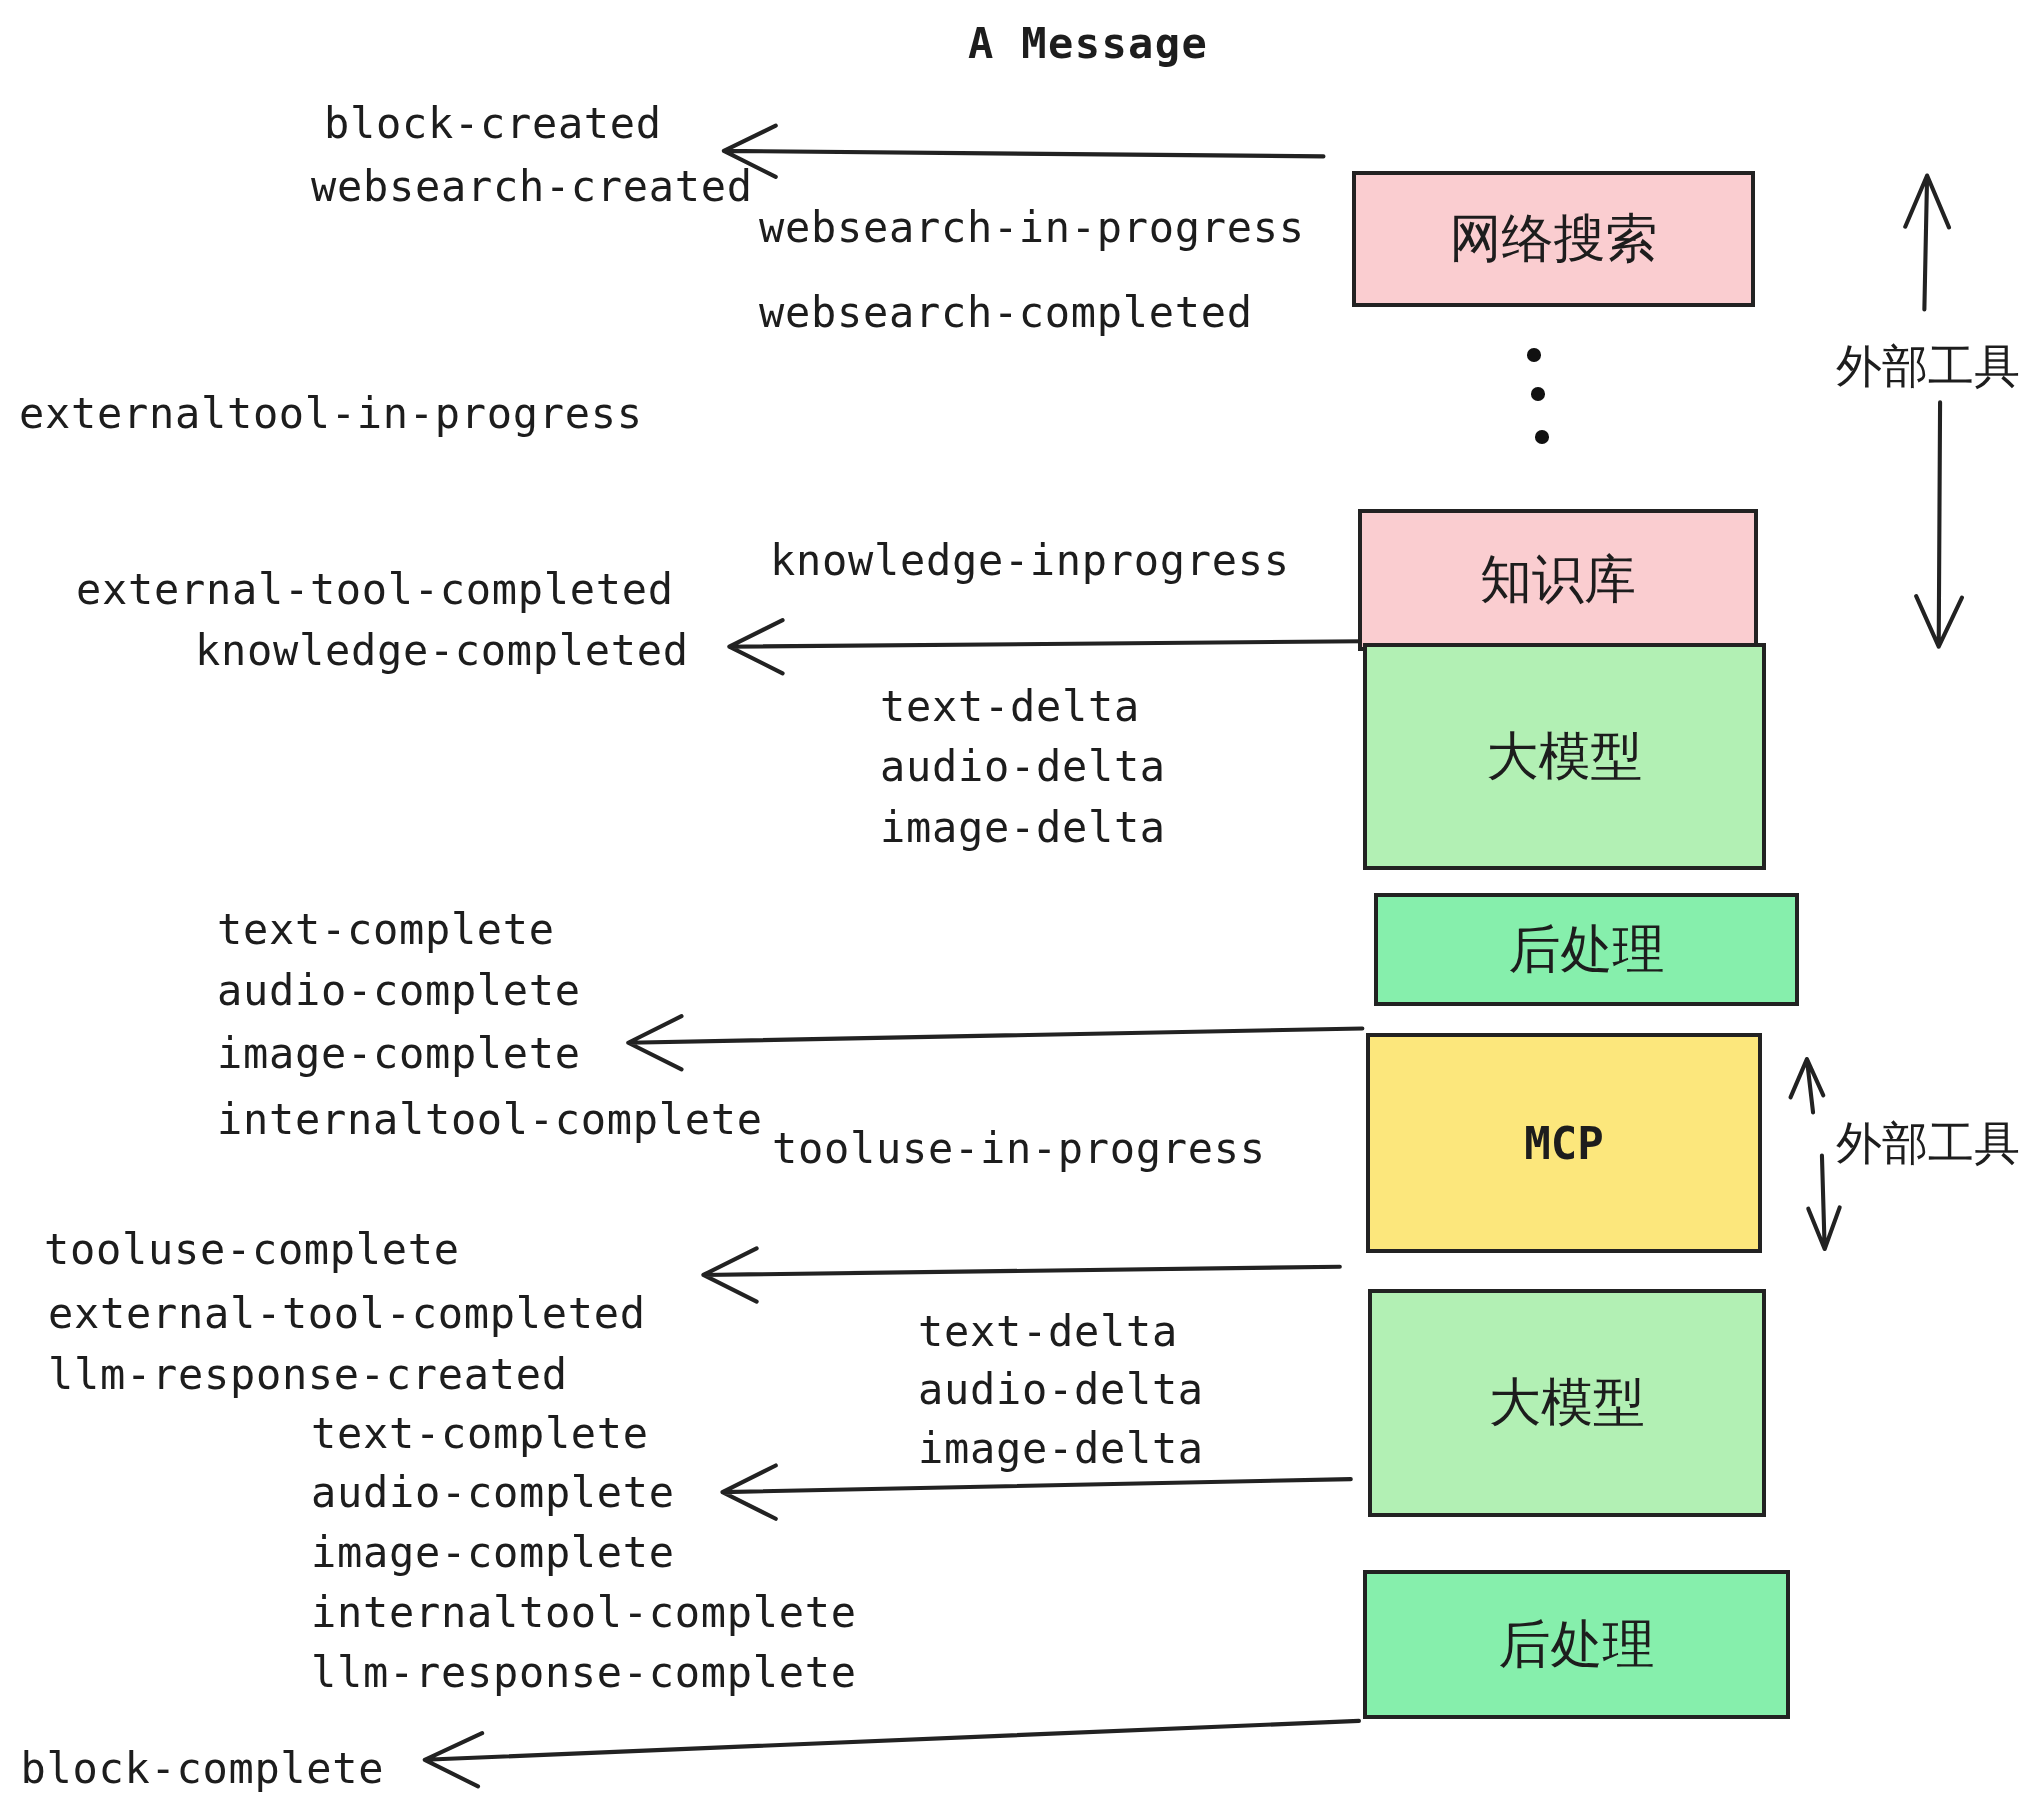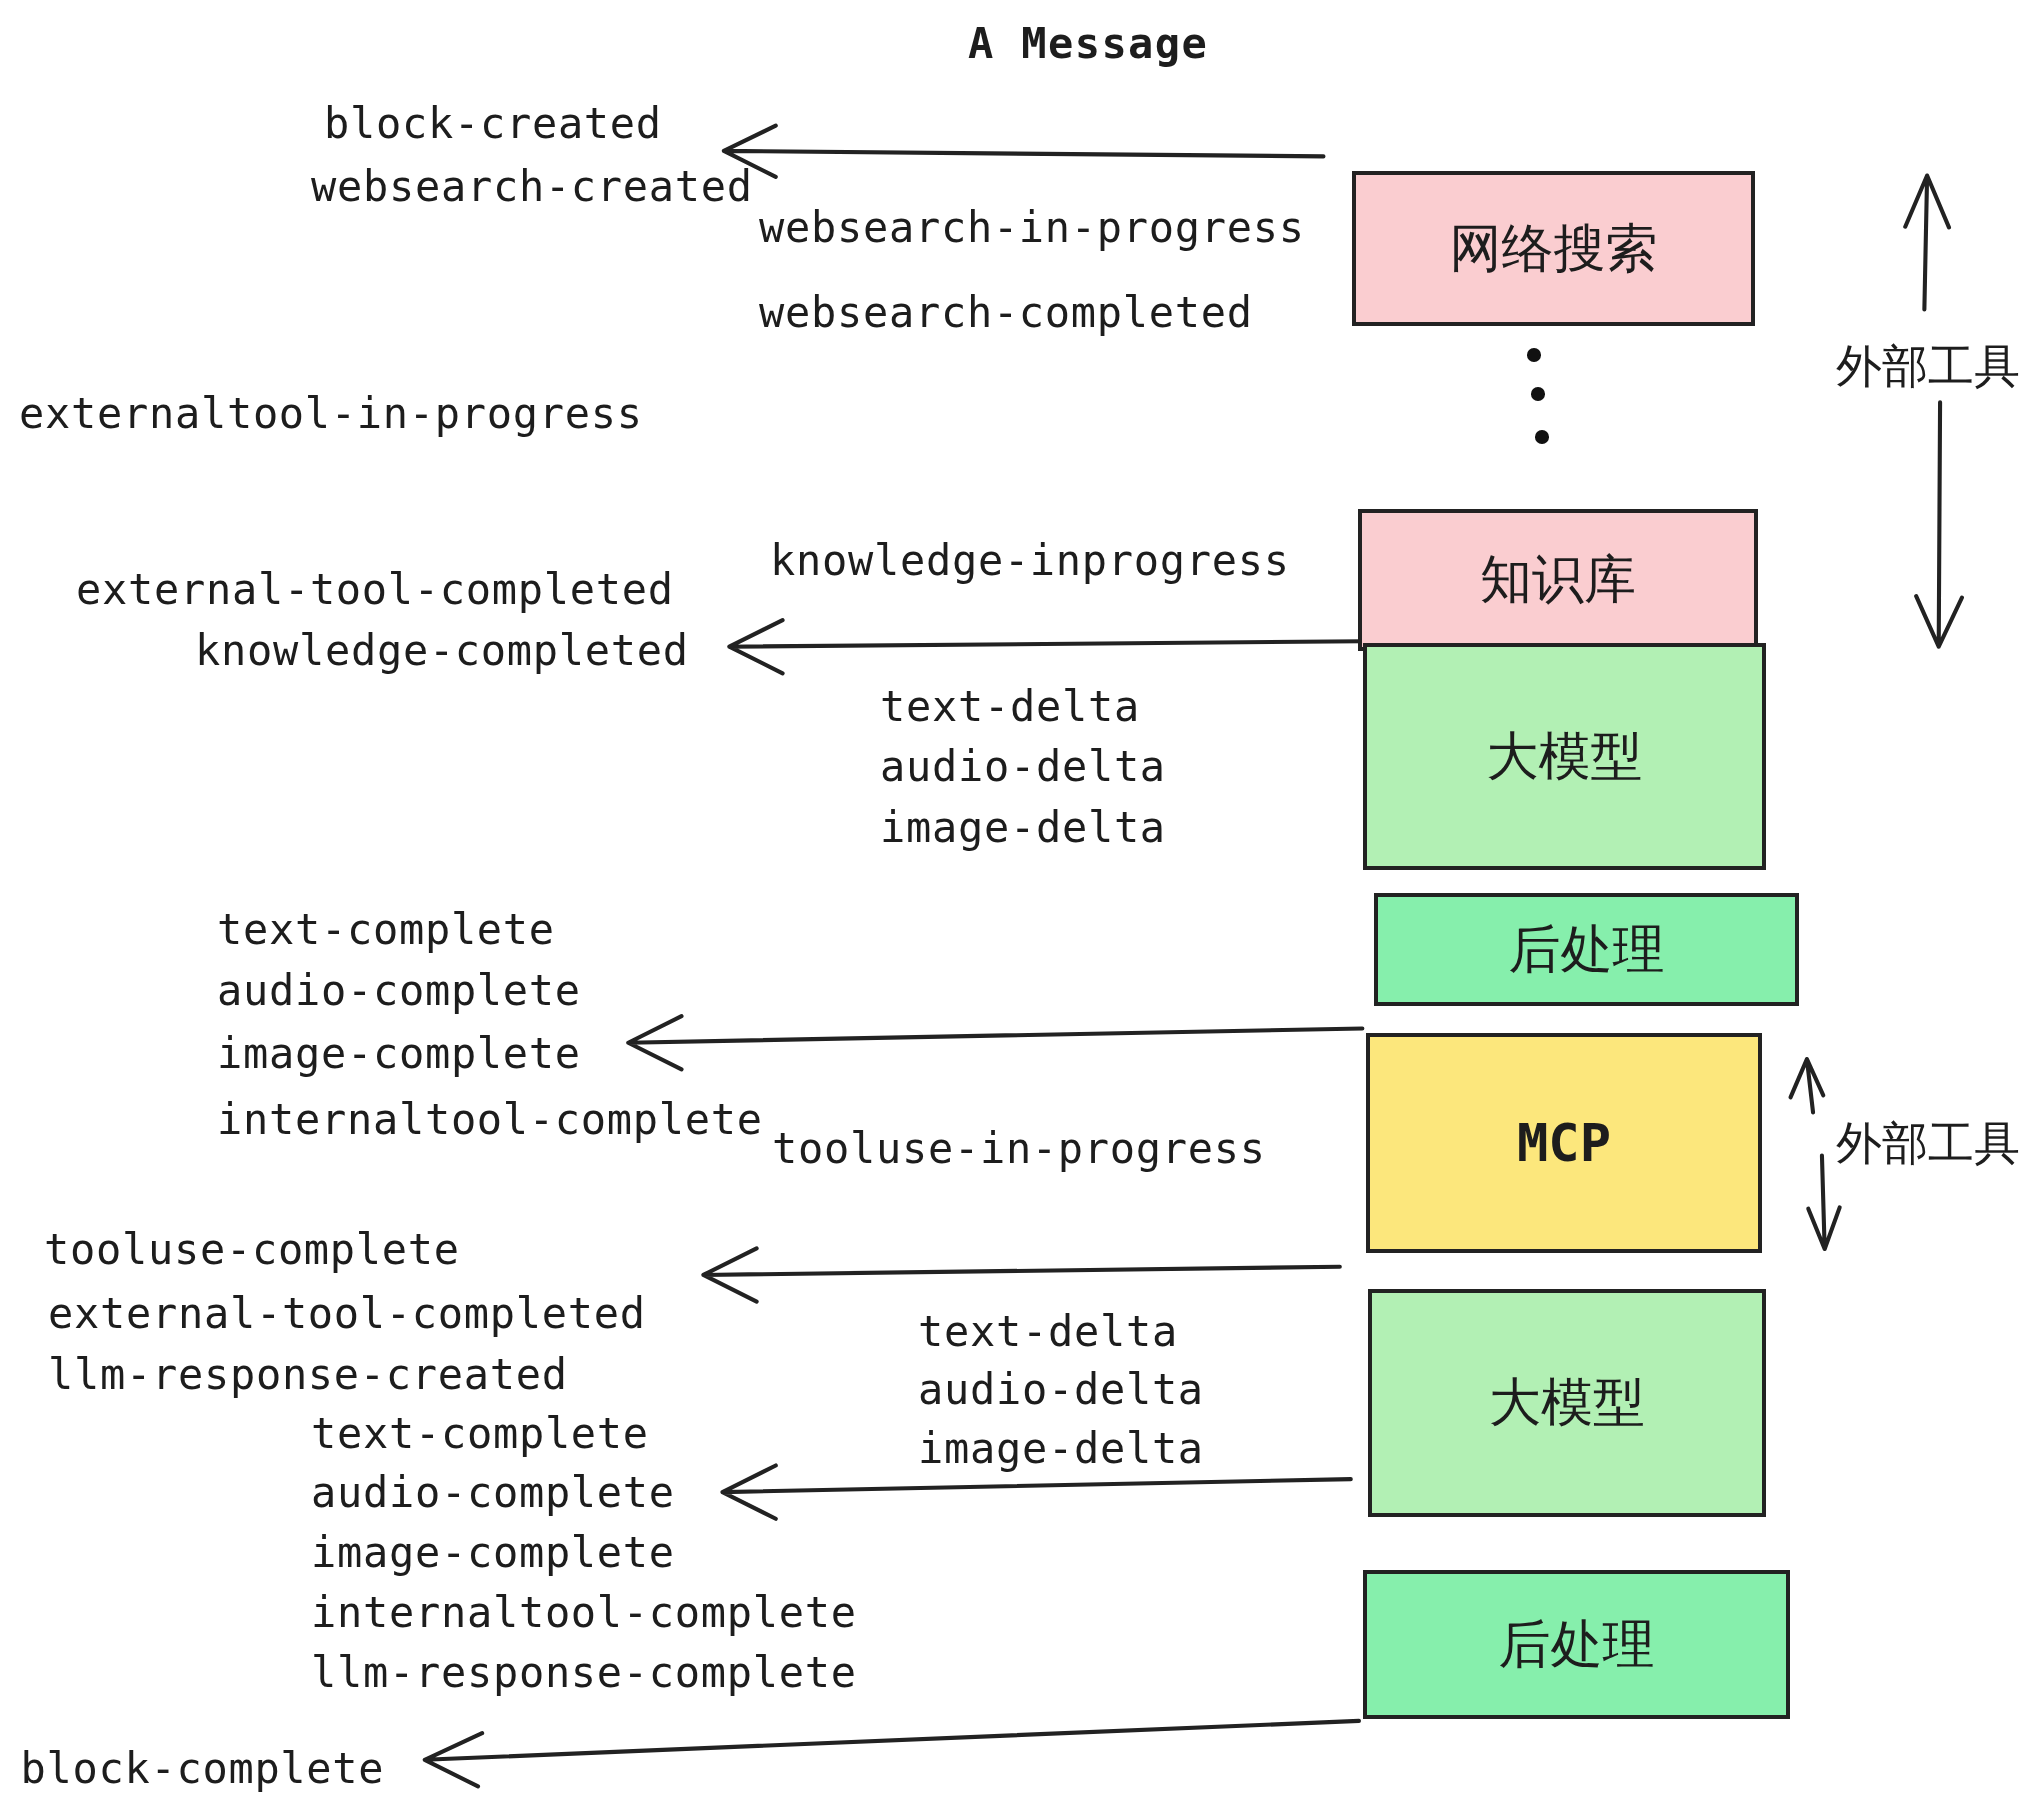--- a/index.html
+++ b/index.html
@@ -40,21 +40,21 @@
   }
   .box .lbl{
     font-family:"DejaVu Sans", "Liberation Sans", sans-serif;
     font-size:52px;
     color:#1d1d1d;
     white-space:nowrap;
   }
   .box .lbl.mono{
     font-family:"DejaVu Sans Mono", monospace;
     font-weight:bold;
-    font-size:52px;
+    font-size:44px;
   }
   .pink{background:#facdd0;}
   .green{background:#b2f0b4;justify-content:center;}
   .yellow{background:#fce77c;}
   .white{background:#86efac;}
   .side-label{
     position:absolute;
     font-family:"DejaVu Sans", "Liberation Sans", sans-serif;
     font-size:46px;
     color:#1d1d1d;
@@ -89,21 +89,21 @@
     <path d="M2818 453 L2822 257 M2790 332 L2822 257 L2854 333"></path>
     <path d="M2841 589 L2839 947 M2806 873 L2839 947 L2873 875"></path>
     <path d="M2655 1629 L2646 1551 M2622 1607 L2646 1551 L2670 1604"></path>
     <path d="M2668 1692 L2672 1829 M2648 1770 L2672 1829 L2694 1768"></path>
   </svg>
 
   <div class="dot" style="left:1527px;top:348px;"></div>
   <div class="dot" style="left:1531px;top:387px;"></div>
   <div class="dot" style="left:1535px;top:430px;"></div>
 
-  <div class="box pink" style="left:1352px;top:171px;width:403px;height:155px;">
+  <div class="box pink" style="left:1352px;top:171px;width:403px;height:136px;">
     <span class="lbl">网络搜索</span>
   </div>
   <div class="box pink" style="left:1358px;top:509px;width:400px;height:142px;">
     <span class="lbl">知识库</span>
   </div>
   <div class="box green" style="left:1363px;top:643px;width:403px;height:227px;">
     <span class="lbl">大模型</span>
   </div>
   <div class="box white" style="left:1374px;top:893px;width:425px;height:113px;">
     <span class="lbl">后处理</span>

